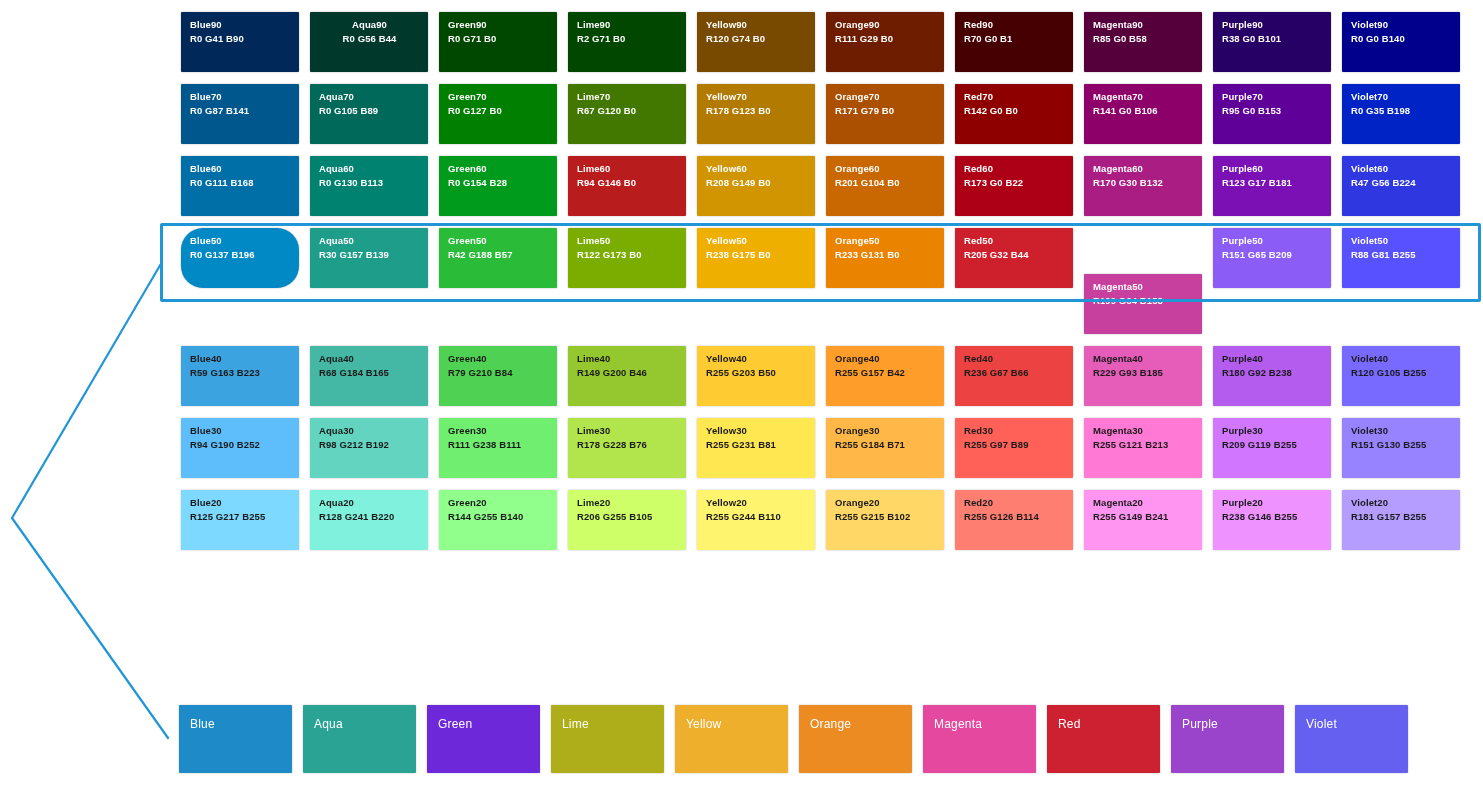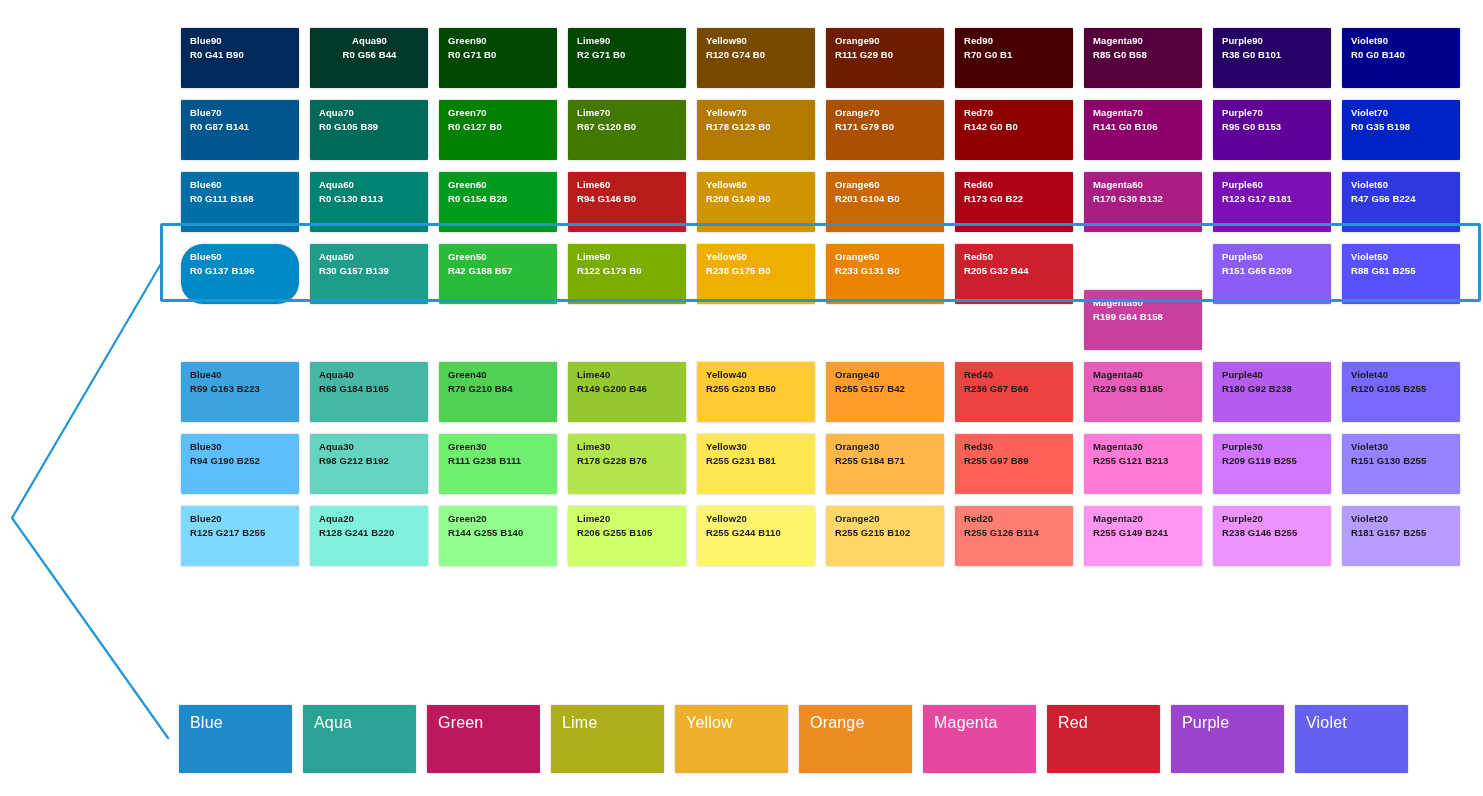--- a/index.html
+++ b/index.html
@@ -13,21 +13,21 @@
     width: 1483px;
     height: 796px;
     background: #ffffff;
     overflow: hidden;
   }
 
   
   #grid {
     position: absolute;
     left: 181px;
-    top: 28px;
+    top: 12px;
     width: 1290px;
   }
   .grid-row {
     display: flex;
     gap: 11px;
     margin-bottom: 12px;
   }
   .swatch {
     width: 118px;
     height: 60px;
@@ -84,21 +84,21 @@
     gap: 11px;
   }
   .base-swatch {
     width: 113px;
     height: 68px;
     padding: 9px 0 0 11px;
     border-radius: 1px;
     box-shadow: 0 0 2px rgba(0,0,0,0.28);
   }
   .base-label {
-    font-size: 16px;
+    font-size: 12px;
     color: #ffffff;
     letter-spacing: 0.2px;
   }
 </style>
 </head>
 <body>
 
 <div id="page">
 
   <div id="grid">
@@ -400,21 +400,21 @@
 
   <div id="highlight"></div>
 
   <svg id="connector" viewBox="0 0 1483 796" preserveAspectRatio="none">
     <polyline points="162,262 12,518 168,738" fill="none" stroke="#2196d6" stroke-width="2.2" stroke-linejoin="round" stroke-linecap="round"></polyline>
   </svg>
 
   <div id="base-row">
       <div class="base-swatch" style="background: rgb(30, 139, 200);"><span class="base-label">Blue</span></div>
       <div class="base-swatch" style="background: rgb(42, 163, 149);"><span class="base-label">Aqua</span></div>
-      <div class="base-swatch" style="background: #be185d;"><span class="base-label">Green</span></div>
+      <div class="base-swatch" style="background: #6d28d9;"><span class="base-label">Green</span></div>
       <div class="base-swatch" style="background: rgb(174, 174, 26);"><span class="base-label">Lime</span></div>
       <div class="base-swatch" style="background: rgb(238, 175, 45);"><span class="base-label">Yellow</span></div>
       <div class="base-swatch" style="background: rgb(237, 139, 35);"><span class="base-label">Orange</span></div>
       <div class="base-swatch" style="background: rgb(229, 73, 159);"><span class="base-label">Magenta</span></div>
       <div class="base-swatch" style="background: rgb(205, 32, 48);"><span class="base-label">Red</span></div>
       <div class="base-swatch" style="background: rgb(154, 68, 204);"><span class="base-label">Purple</span></div>
       <div class="base-swatch" style="background: rgb(101, 96, 240);"><span class="base-label">Violet</span></div>
     </div>
 
 </div>

